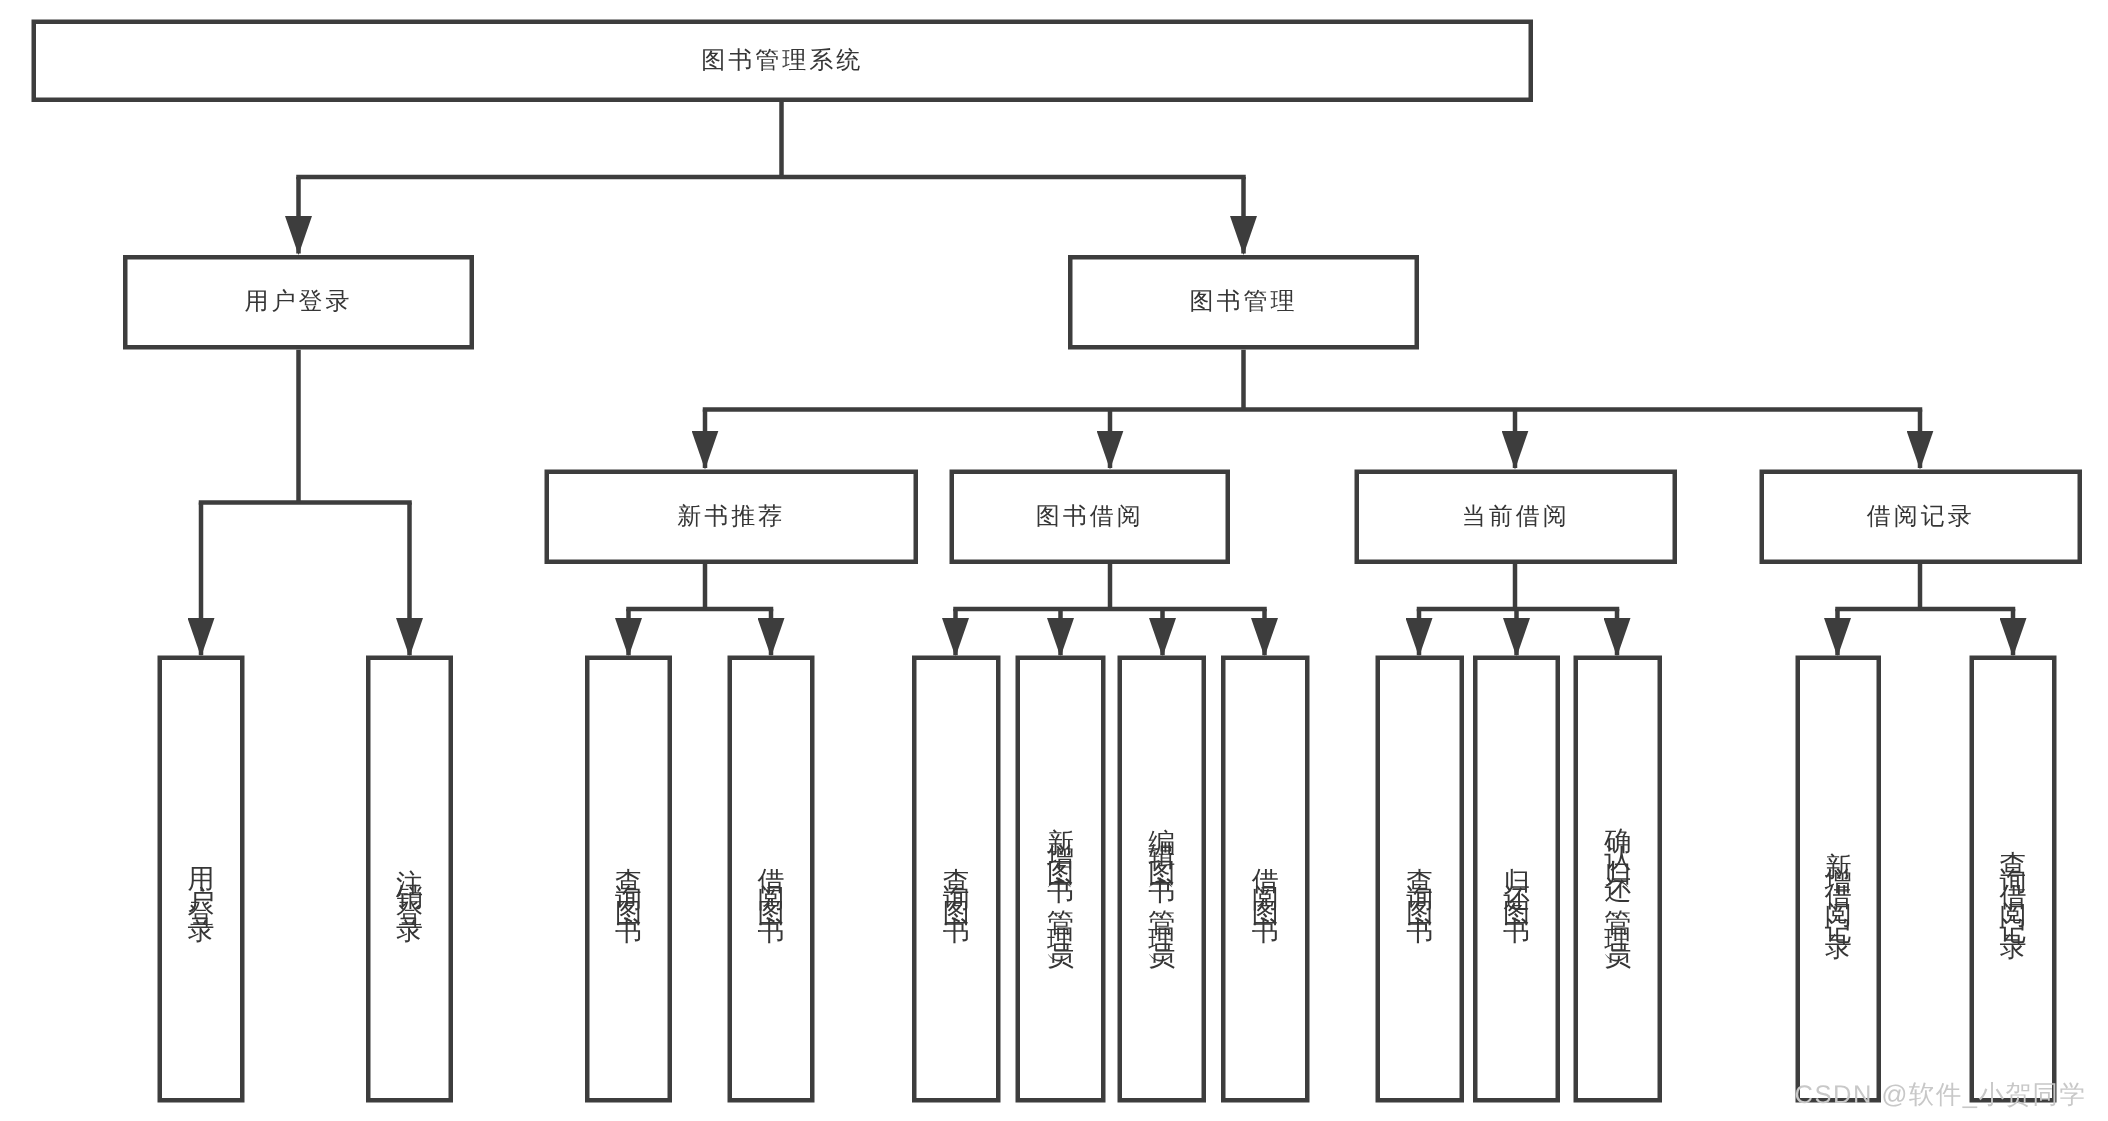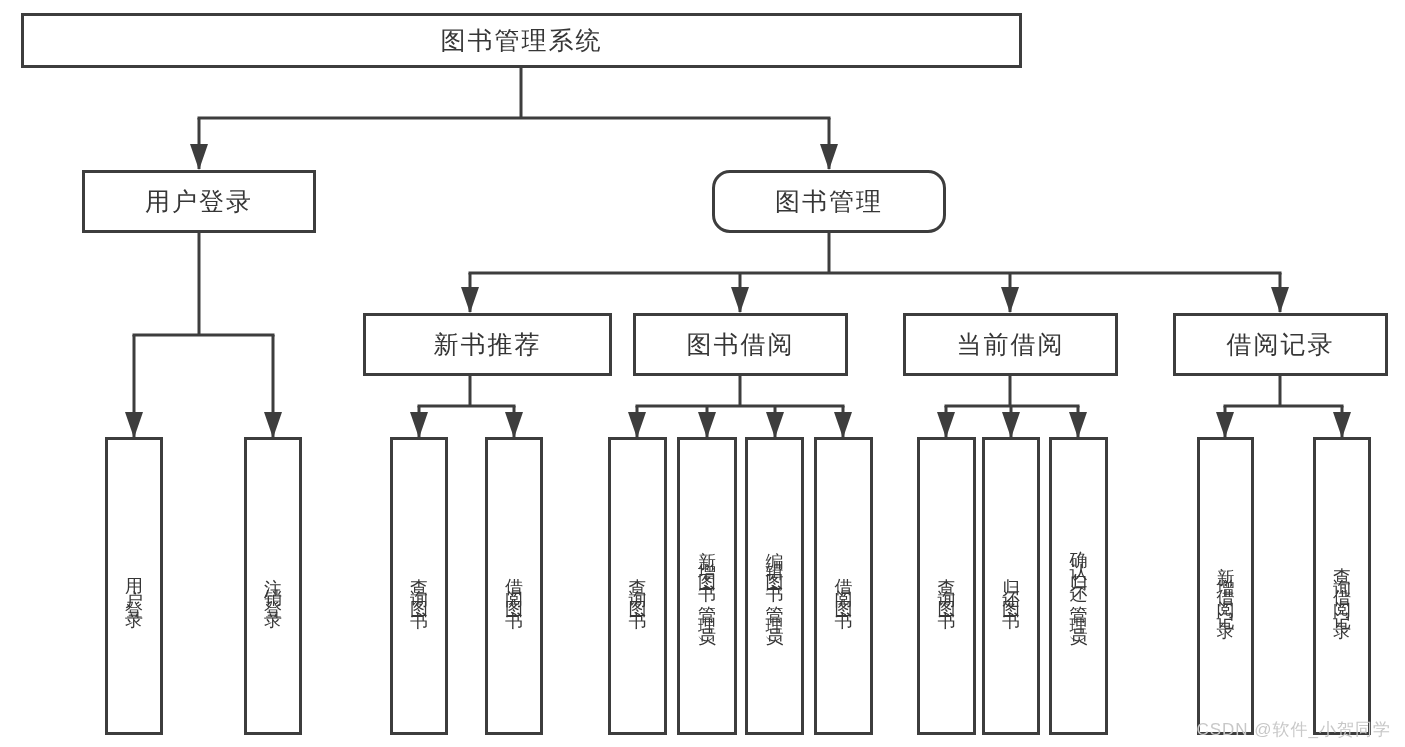--- a/index.html
+++ b/index.html
@@ -33,21 +33,21 @@
   .node {
     position: absolute;
     border: 3px solid var(--line);
     background: var(--background);
     display: flex;
     align-items: center;
     justify-content: center;
   }
 
   .hlabel {
-    font-size: 25px;
+    font-size: 16px;
     letter-spacing: 2px;
     color: var(--text);
     white-space: nowrap;
   }
 
   .vlabel {
     writing-mode: vertical-lr;
     text-orientation: mixed;
     font-size: 18px;
     letter-spacing: 11px;
@@ -133,28 +133,28 @@
     </g>
   </svg>
 
   <div class="node" style="left:21px; top:13px; width:1001px; height:55px;">
     <span class="hlabel">图书管理系统</span>
   </div>
 
   <div class="node" style="left:82px; top:170px; width:234px; height:63px;">
     <span class="hlabel">用户登录</span>
   </div>
-  <div class="node" style="left:712px; top:170px; width:234px; height:63px;border-radius:18px;">
+  <div class="node" style="left:712px; top:170px; width:234px; height:63px;">
     <span class="hlabel">图书管理</span>
   </div>
 
   <div class="node" style="left:363px; top:313px; width:249px; height:63px;">
     <span class="hlabel">新书推荐</span>
   </div>
-  <div class="node" style="left:633px; top:313px; width:215px; height:63px;">
+  <div class="node" style="left:633px; top:313px; width:187px; height:63px;">
     <span class="hlabel">图书借阅</span>
   </div>
   <div class="node" style="left:1173px; top:313px; width:215px; height:63px;">
     <span class="hlabel">借阅记录</span>
   </div>
   <div class="node" style="left:903px; top:313px; width:215px; height:63px;">
     <span class="hlabel">当前借阅</span>
   </div>
 
   <div class="node" style="left:105px; top:437px; width:58px; height:298px;">

